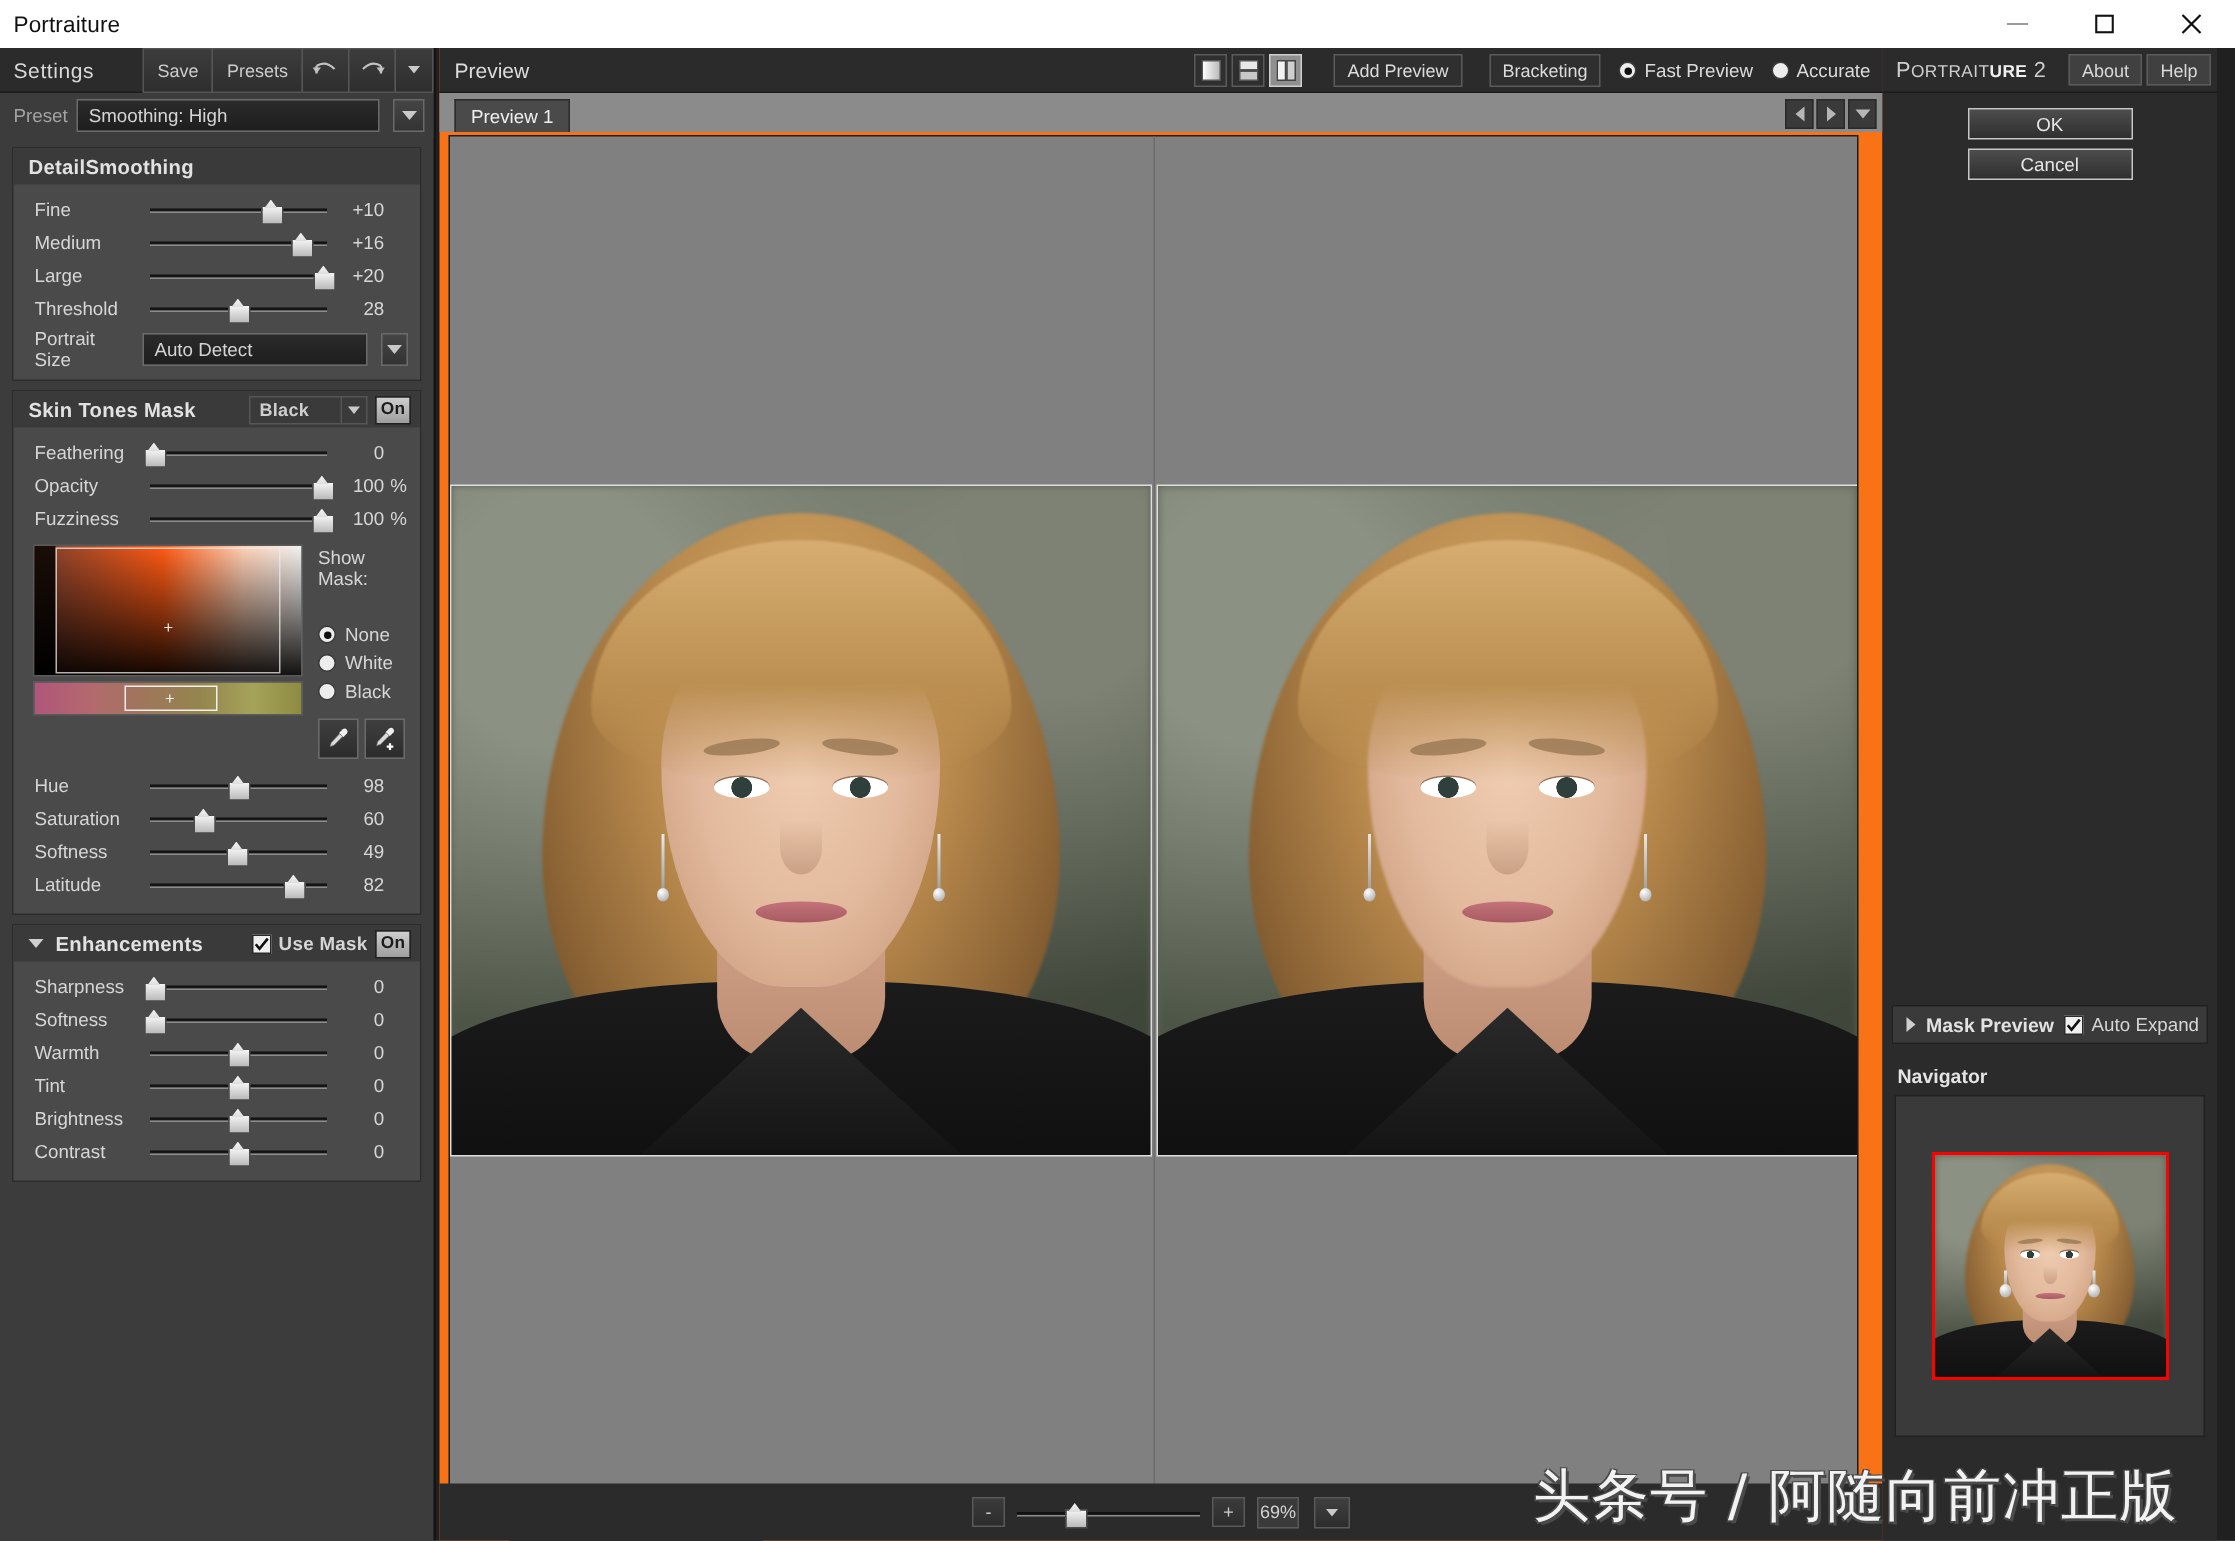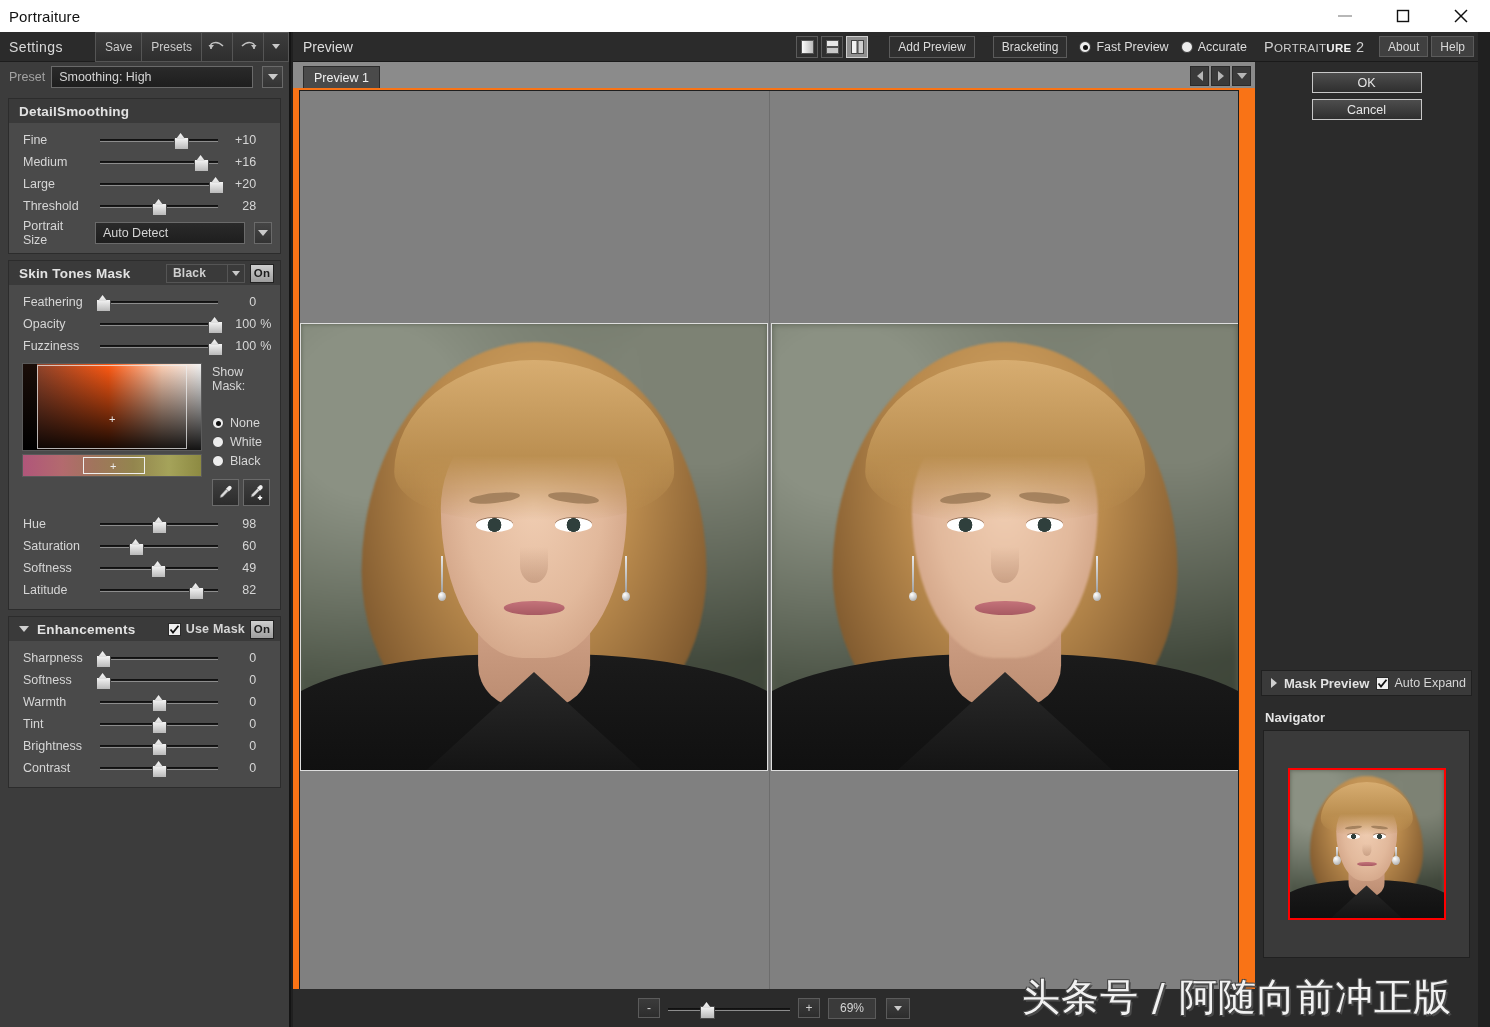--- a/index.html
+++ b/index.html
@@ -319,21 +319,21 @@
   .zoombar {
     position: absolute; left: 0; bottom: 0; width: 962px; height: 38px;
     background: #2b2b2b; display: flex; align-items: center; justify-content: center; gap: 8px;
   }
   .zbtn {
     width: 22px; height: 20px; border: 1px solid #5b5b5b; background: linear-gradient(#3b3b3b,#2d2d2d);
     color: #d0d0d0; font-size: 12px; display: flex; align-items: center; justify-content: center;
   }
   .ztrack-wrap { position: relative; width: 122px; height: 20px; }
   .zpct {
-    width: 48px; height: 21px; border: 1px solid #5b5b5b; background: #3a3a3a;
+    width: 28px; height: 21px; border: 1px solid #5b5b5b; background: #3a3a3a;
     color: #d4d4d4; font-size: 12px; display: flex; align-items: center; justify-content: center;
   }
   .zcaret {
     width: 24px; height: 21px; border: 1px solid #5b5b5b; background: linear-gradient(#3f3f3f,#2d2d2d);
     display: flex; align-items: center; justify-content: center; margin-left: 2px;
   }
 
   
   .rightpanel {
     position: absolute; left: 1255px; top: 0; width: 223px; height: 995px; background: #2b2b2b;

